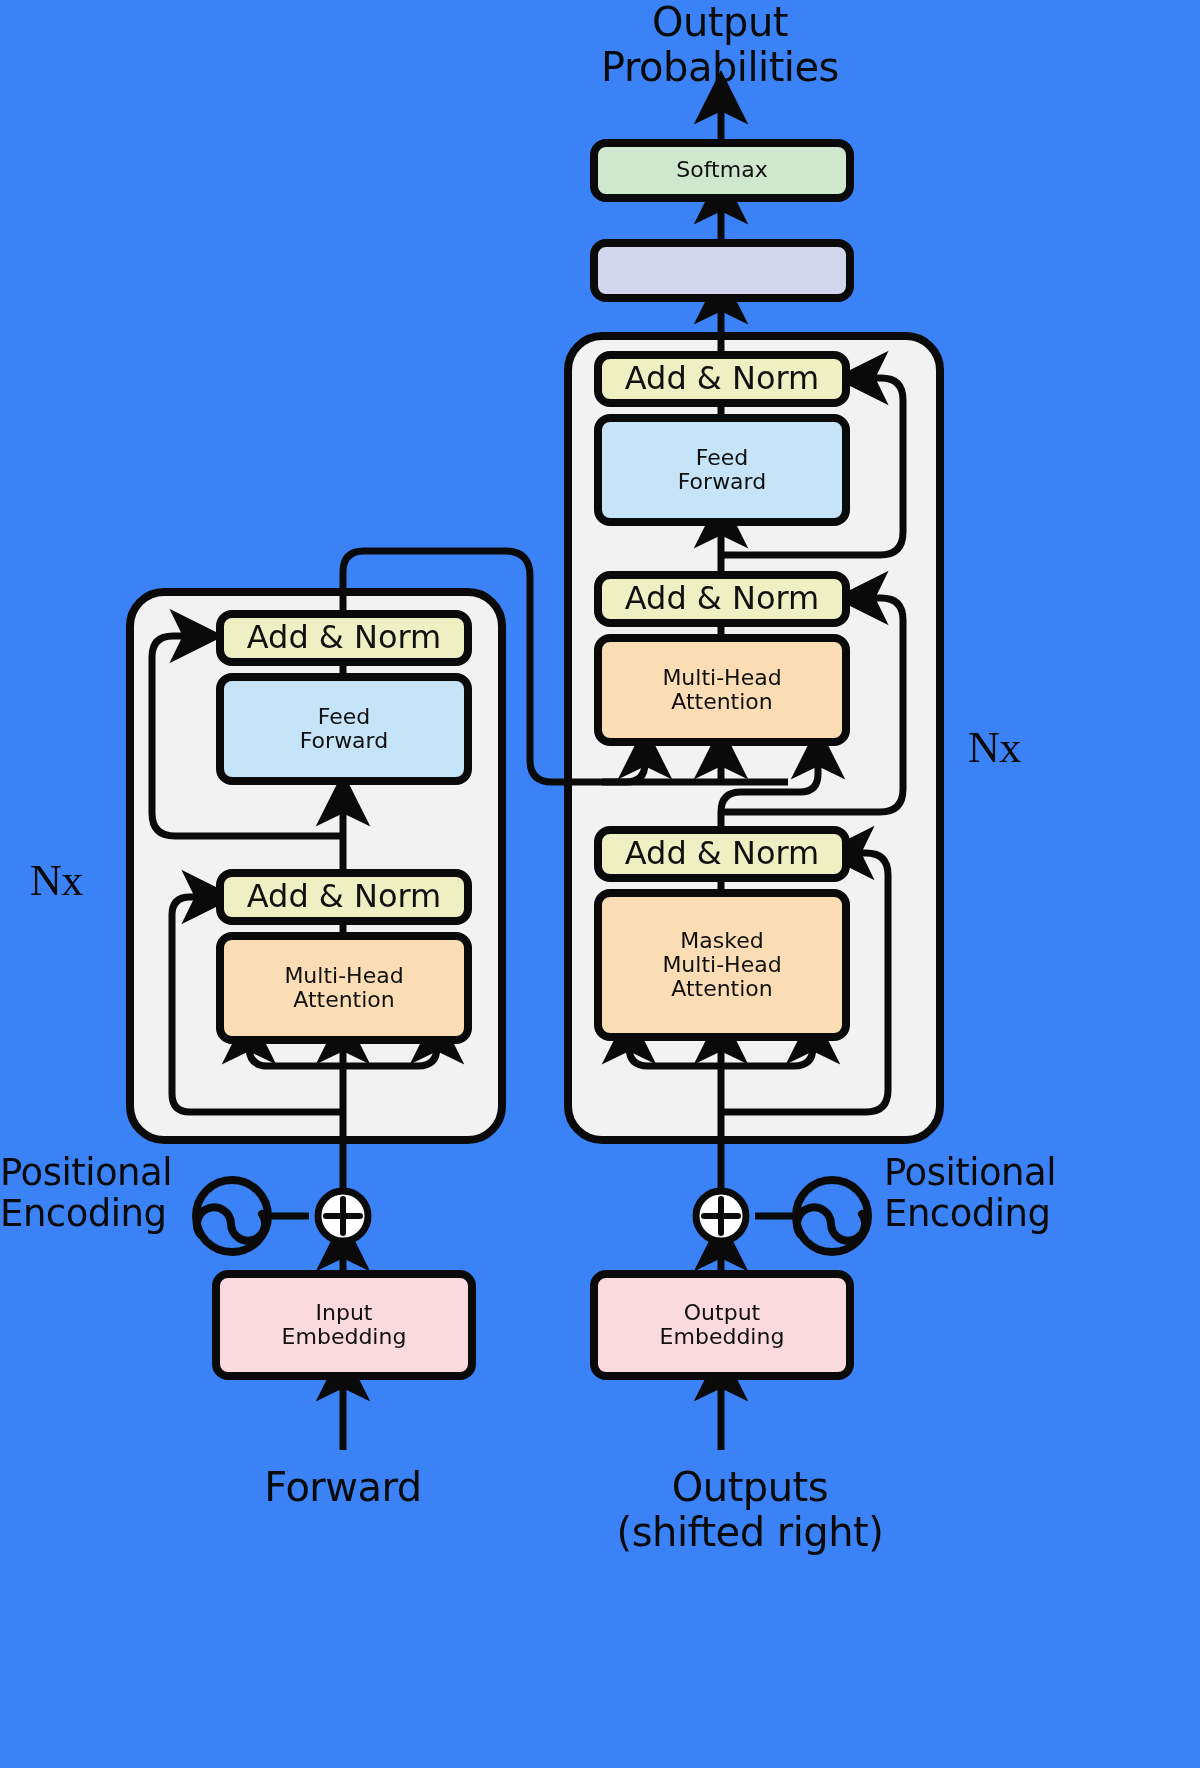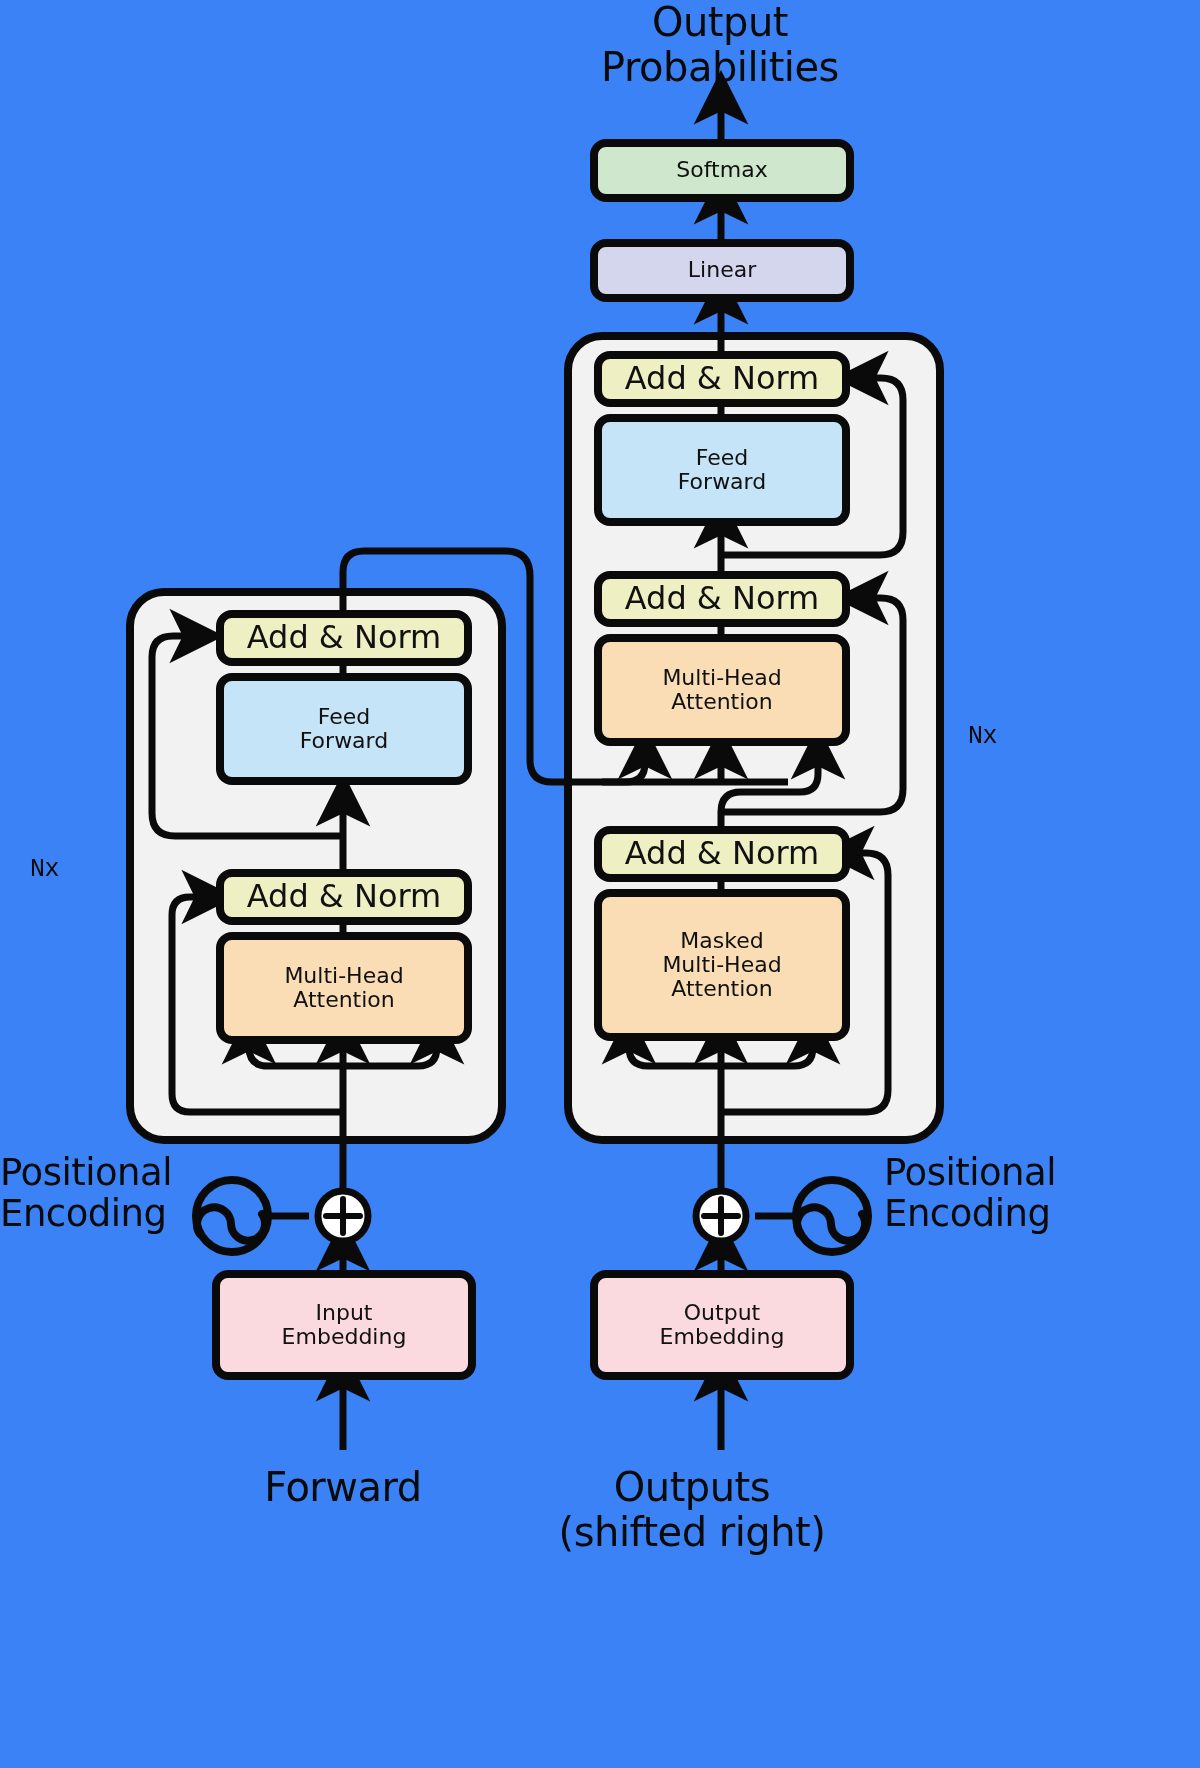--- a/index.html
+++ b/index.html
@@ -27,22 +27,22 @@
     font-family: "DejaVu Sans", sans-serif;
     font-size: 38px;
     line-height: 1.12;
     text-align: center;
     white-space: pre-line;
     letter-spacing: -0.5px;
   }
   .nx-label {
     position: absolute;
     color: #0a0a0a;
-    font-family: Liberation Mono, monospace;
-    font-size: 25px;
+    font-family: Liberation Serif, serif;
+    font-size: 44px;
     letter-spacing: -0.5px;
   }
   .boxlabel {
     position: absolute;
     display: flex;
     align-items: center;
     justify-content: center;
     text-align: center;
     color: #111;
     font-family: "DejaVu Sans", sans-serif;
@@ -177,21 +177,20 @@
 
     <rect x="216" y="1274" width="256" height="102" rx="12" ry="12" fill="#fadade" stroke="#0a0a0a" stroke-width="8"></rect>
 
     <rect x="594" y="1274" width="256" height="102" rx="12" ry="12" fill="#fadade" stroke="#0a0a0a" stroke-width="8"></rect>
   </svg>
 
   <div class="freetext" style="left:480px; top:0px; width:480px; font-size:40px;">Output
 Probabilities</div>
 
   <div class="boxlabel" style="left:594px; top:143px; width:256px; height:55px;">Softmax</div>
-  <div class="boxlabel" style="left:594px; top:243px; width:256px; height:55px;">Linear</div>
 
   <div class="boxlabel" style="left:598px; top:355px; width:248px; height:48px; font-size:32px;">Add &amp; Norm</div>
   <div class="boxlabel" style="left:598px; top:418px; width:248px; height:104px;">Feed
 Forward</div>
   <div class="boxlabel" style="left:598px; top:575px; width:248px; height:48px; font-size:32px;">Add &amp; Norm</div>
   <div class="boxlabel" style="left:598px; top:638px; width:248px; height:104px;">Multi-Head
 Attention</div>
   <div class="boxlabel" style="left:598px; top:830px; width:248px; height:48px; font-size:32px;">Add &amp; Norm</div>
   <div class="boxlabel" style="left:598px; top:893px; width:248px; height:144px;">Masked
 Multi-Head
@@ -211,16 +210,16 @@
 
   <div class="nx-label" style="left:30px; top:855px;">Nx</div>
   <div class="nx-label" style="left:968px; top:722px;">Nx</div>
 
   <div class="freetext" style="left:0px; top:1152px; width:190px; text-align:left; font-size:37px;">Positional
 Encoding</div>
   <div class="freetext" style="left:884px; top:1152px; width:320px; text-align:left; font-size:37px;">Positional
 Encoding</div>
 
   <div class="freetext" style="left:163px; top:1465px; width:360px; font-size:40px;">Forward</div>
-  <div class="freetext" style="left:512px; top:1465px; width:360px; font-size:40px;">Outputs
+  <div class="freetext" style="left:570px; top:1465px; width:360px; font-size:40px;">Outputs
 (shifted right)</div>
 
 </div>
 
 </body></html>

